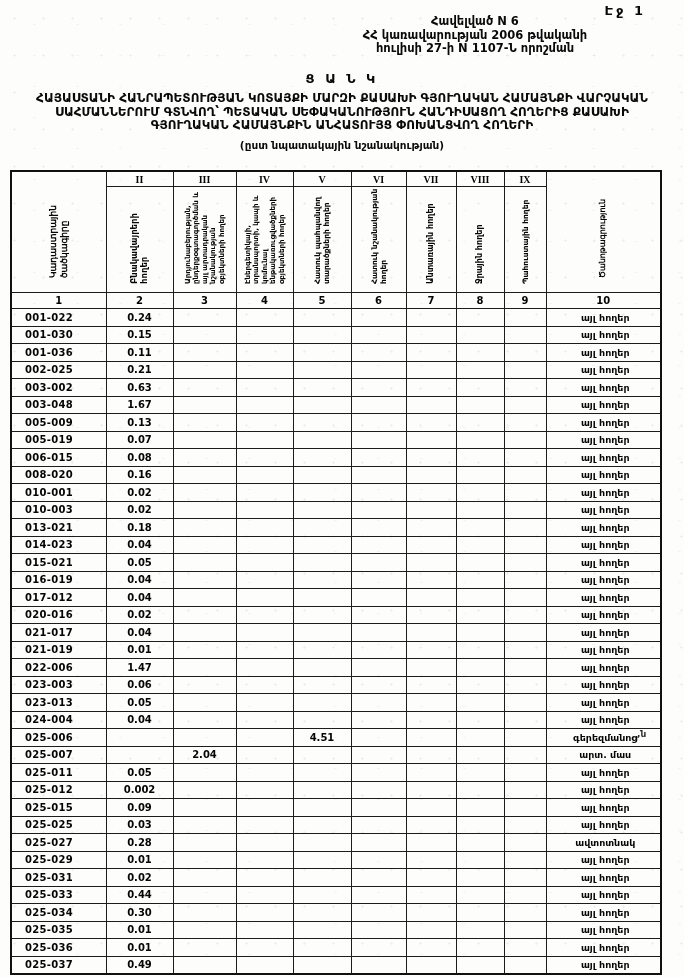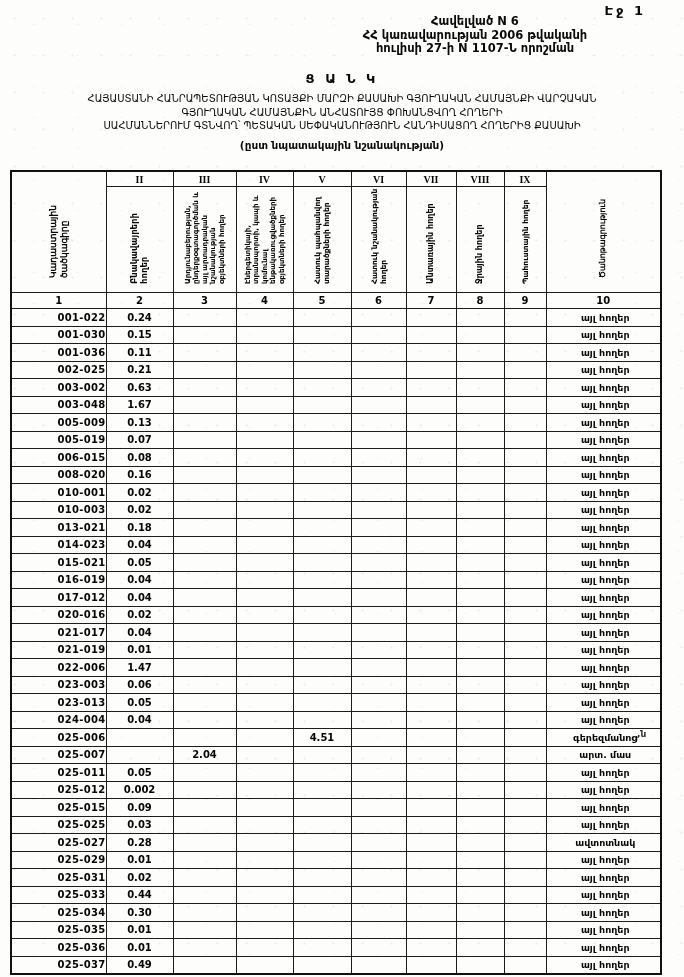--- a/index.html
+++ b/index.html
@@ -13,21 +13,21 @@
     background-position:0 0, 13px 9px;
     font-family:"DejaVu Sans",sans-serif;
     color:#0a0a0a;
   }
   .page-no{position:absolute;top:3px;right:38px;font-size:13px;font-weight:bold;letter-spacing:3px;}
   .appendix{position:absolute;top:15px;left:290px;width:370px;text-align:center;
     font-weight:bold;font-size:11.5px;line-height:13.5px;}
   .doc-title{position:absolute;top:71px;left:0;width:100%;text-align:center;
     font-weight:bold;font-size:13px;letter-spacing:3px;}
   .subtitle{position:absolute;top:92px;left:6px;width:672px;text-align:center;
-    font-weight:normal;font-size:10px;line-height:13.6px;}
+    font-weight:bold;font-size:12px;line-height:13.6px;}
   .subnote{position:absolute;top:139px;left:0;width:100%;text-align:center;
     font-weight:bold;font-size:10.5px;}
   table.land{
     position:absolute;left:10px;top:170px;width:650px;
     border-collapse:collapse;table-layout:fixed;
     border:2px solid #111;
   }
   table.land th, table.land td{
     border:1px solid #1c1c1c;padding:0;overflow:hidden;
     font-family:"DejaVu Sans",sans-serif;color:#050505;
@@ -41,41 +41,41 @@
     height:97px;
     line-height:1.2;
     font-weight:bold;
     text-align:left;
     margin-bottom:4px;
   }
   .fs9{font-size:9px;} .fs85{font-size:8.5px;} .fs8{font-size:8px;}
   .fs75{font-size:7.5px;} .fs7{font-size:7px;}
   tr.nums td{height:15px;text-align:center;font-size:10px;font-weight:bold;vertical-align:middle;}
   tbody td{height:16.5px;font-size:10px;font-weight:bold;text-align:center;vertical-align:middle;}
-  tbody td.c1{text-align:right;padding-left:5px;letter-spacing:0.3px;}
+  tbody td.c1{text-align:left;padding-left:13px;letter-spacing:0.3px;}
   tbody td.c10{text-align:center;padding-left:4px;font-size:9.5px;}
   .stray{position:absolute;left:637px;top:729px;font-size:9px;font-weight:bold;color:#2b2b2b;}
 </style>
 </head>
 <body>
 
 <div class="page-no">Էջ 1</div>
 
 <div class="appendix">
   <div>Հավելված N 6</div>
   <div>ՀՀ կառավարության 2006 թվականի</div>
   <div>հուլիսի 27-ի N 1107-Ն որոշման</div>
 </div>
 
 <div class="doc-title">Ց Ա Ն Կ</div>
 
 <div class="subtitle">
   <div>ՀԱՅԱՍՏԱՆԻ ՀԱՆՐԱՊԵՏՈՒԹՅԱՆ ԿՈՏԱՅՔԻ ՄԱՐԶԻ ՔԱՍԱԽԻ ԳՅՈՒՂԱԿԱՆ ՀԱՄԱՅՆՔԻ ՎԱՐՉԱԿԱՆ</div>
+  <div>ՍԱՀՄԱՆՆԵՐՈՒՄ ԳՏՆՎՈՂ՝ ՊԵՏԱԿԱՆ ՍԵՓԱԿԱՆՈՒԹՅՈՒՆ ՀԱՆԴԻՍԱՑՈՂ ՀՈՂԵՐԻՑ ՔԱՍԱԽԻ</div>
   <div>ԳՅՈՒՂԱԿԱՆ ՀԱՄԱՅՆՔԻՆ ԱՆՀԱՏՈՒՅՑ ՓՈԽԱՆՑՎՈՂ ՀՈՂԵՐԻ</div>
-  <div>ՍԱՀՄԱՆՆԵՐՈՒՄ ԳՏՆՎՈՂ՝ ՊԵՏԱԿԱՆ ՍԵՓԱԿԱՆՈՒԹՅՈՒՆ ՀԱՆԴԻՍԱՑՈՂ ՀՈՂԵՐԻՑ ՔԱՍԱԽԻ</div>
 </div>
 
 <div class="subnote">(ըստ նպատակային նշանակության)</div>
 
 <table class="land">
   <colgroup>
     <col style="width:95px">
       <col style="width:67px">
       <col style="width:63px">
     <col style="width:57px">

